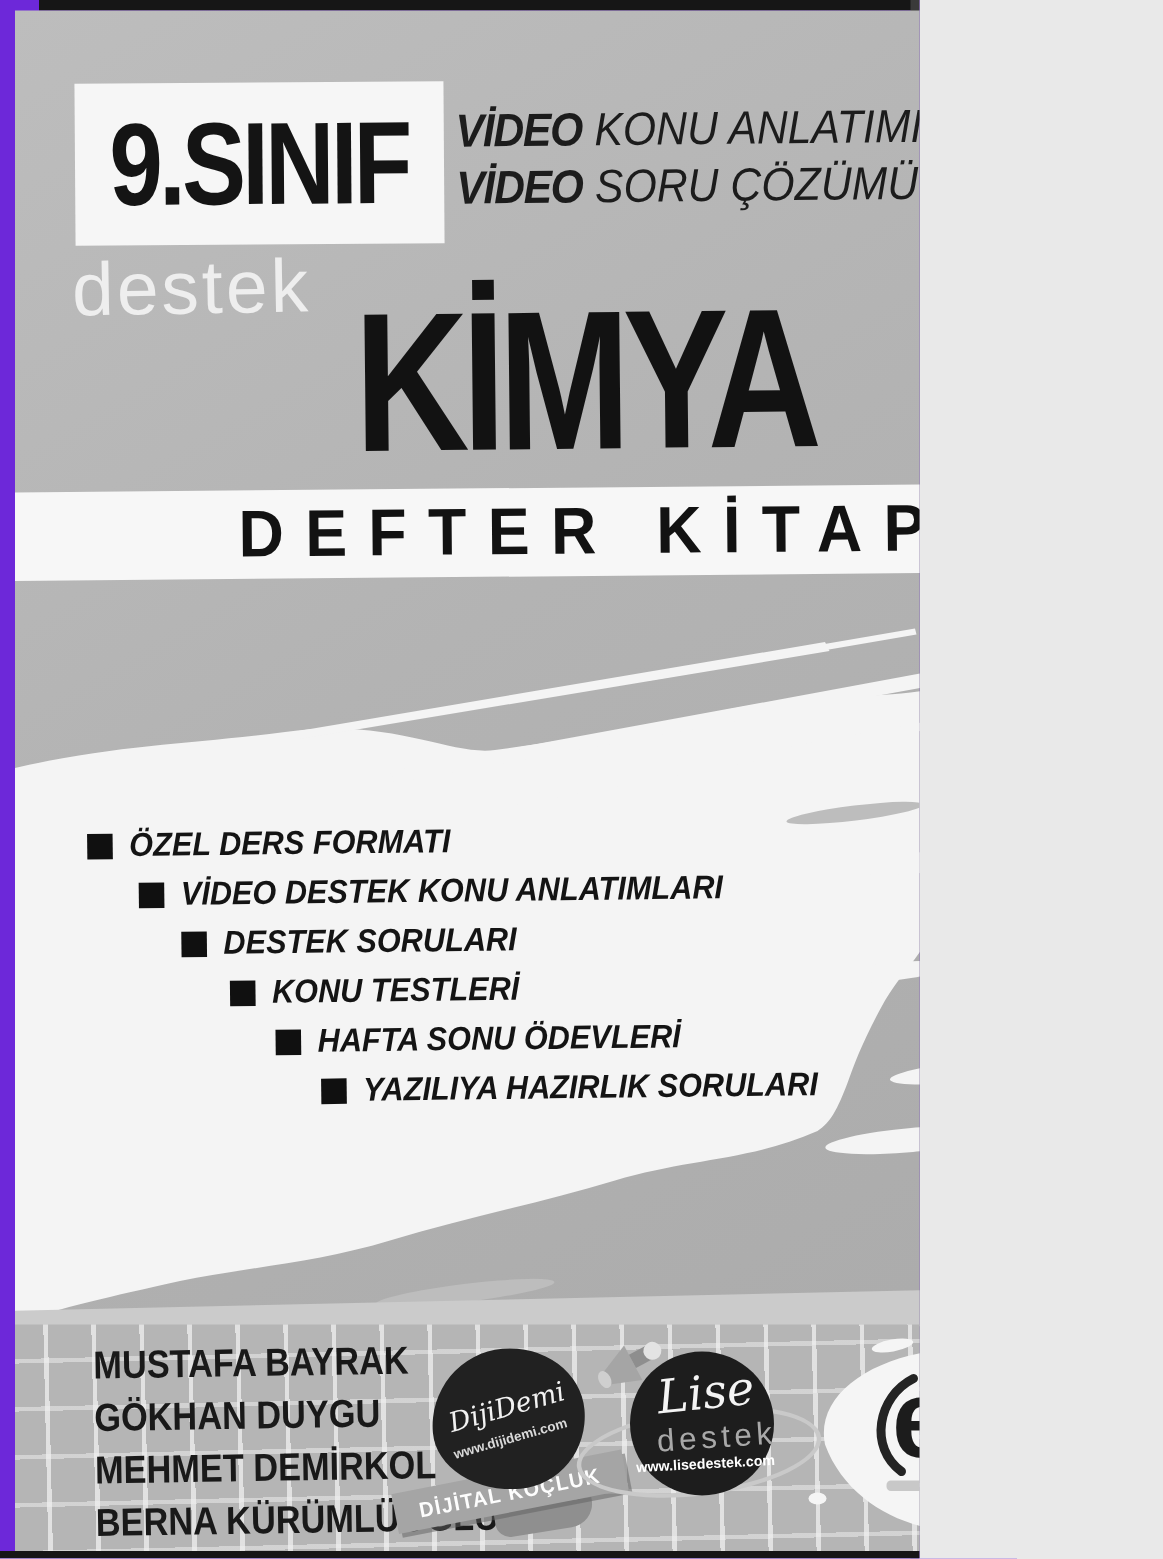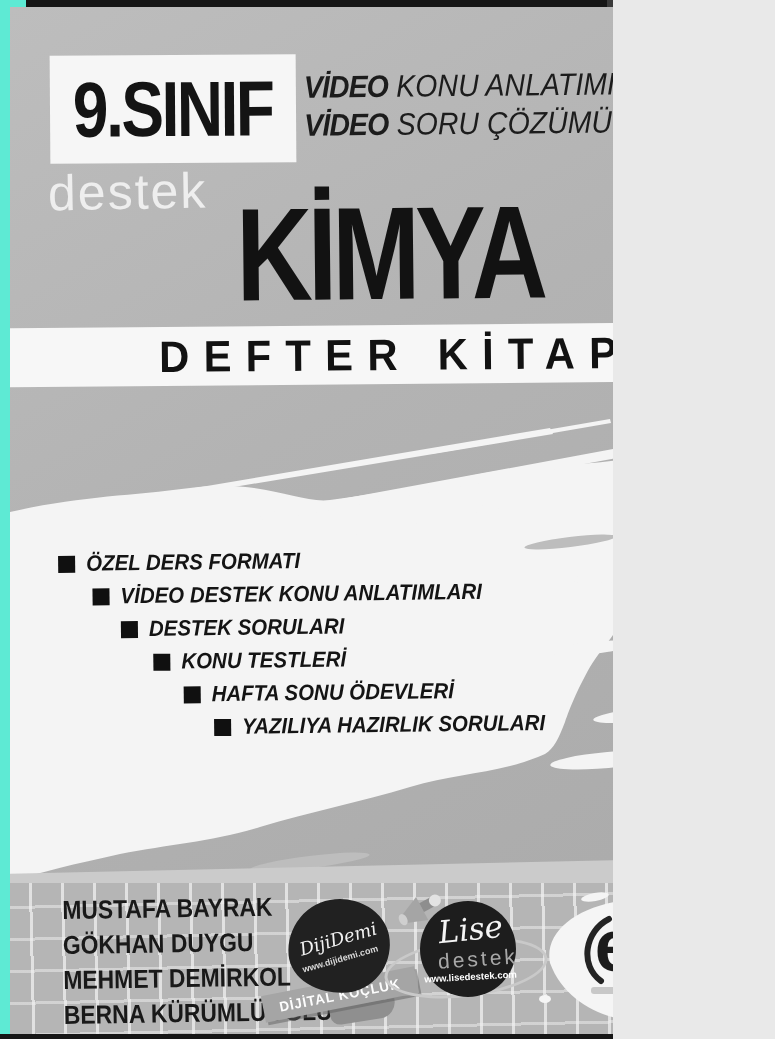--- a/index.html
+++ b/index.html
@@ -1,16 +1,16 @@
 <!DOCTYPE html>
 <html><head>
 <meta charset="utf-8">
 <style>
   html,body{margin:0;padding:0;background:#e9e9e9;}
-  .page{position:relative;width:613px;height:1039px;background:#5eead4;overflow:hidden;
+  .page{position:relative;width:613px;height:1039px;background:#6d28d9;overflow:hidden;
         font-family:"Liberation Sans",sans-serif;}
   
   .edge-top{position:absolute;left:26px;top:0;right:0;height:7px;background:#161616;}
   .edge-right{position:absolute;right:0;top:0;width:6px;height:100%;background:#3a3a3a;}
   .edge-bottom{position:absolute;left:0;bottom:0;width:100%;height:5px;background:#161616;}
   
   .cover{position:absolute;left:10px;top:7px;width:759px;height:1027px;
          background:linear-gradient(150deg,#bdbdbd 0%,#b3b3b3 40%,#a9a9a9 100%);overflow:hidden;}
   
   .grade-box{position:absolute;left:40px;top:48px;width:246px;height:108px;background:#f6f6f6;

